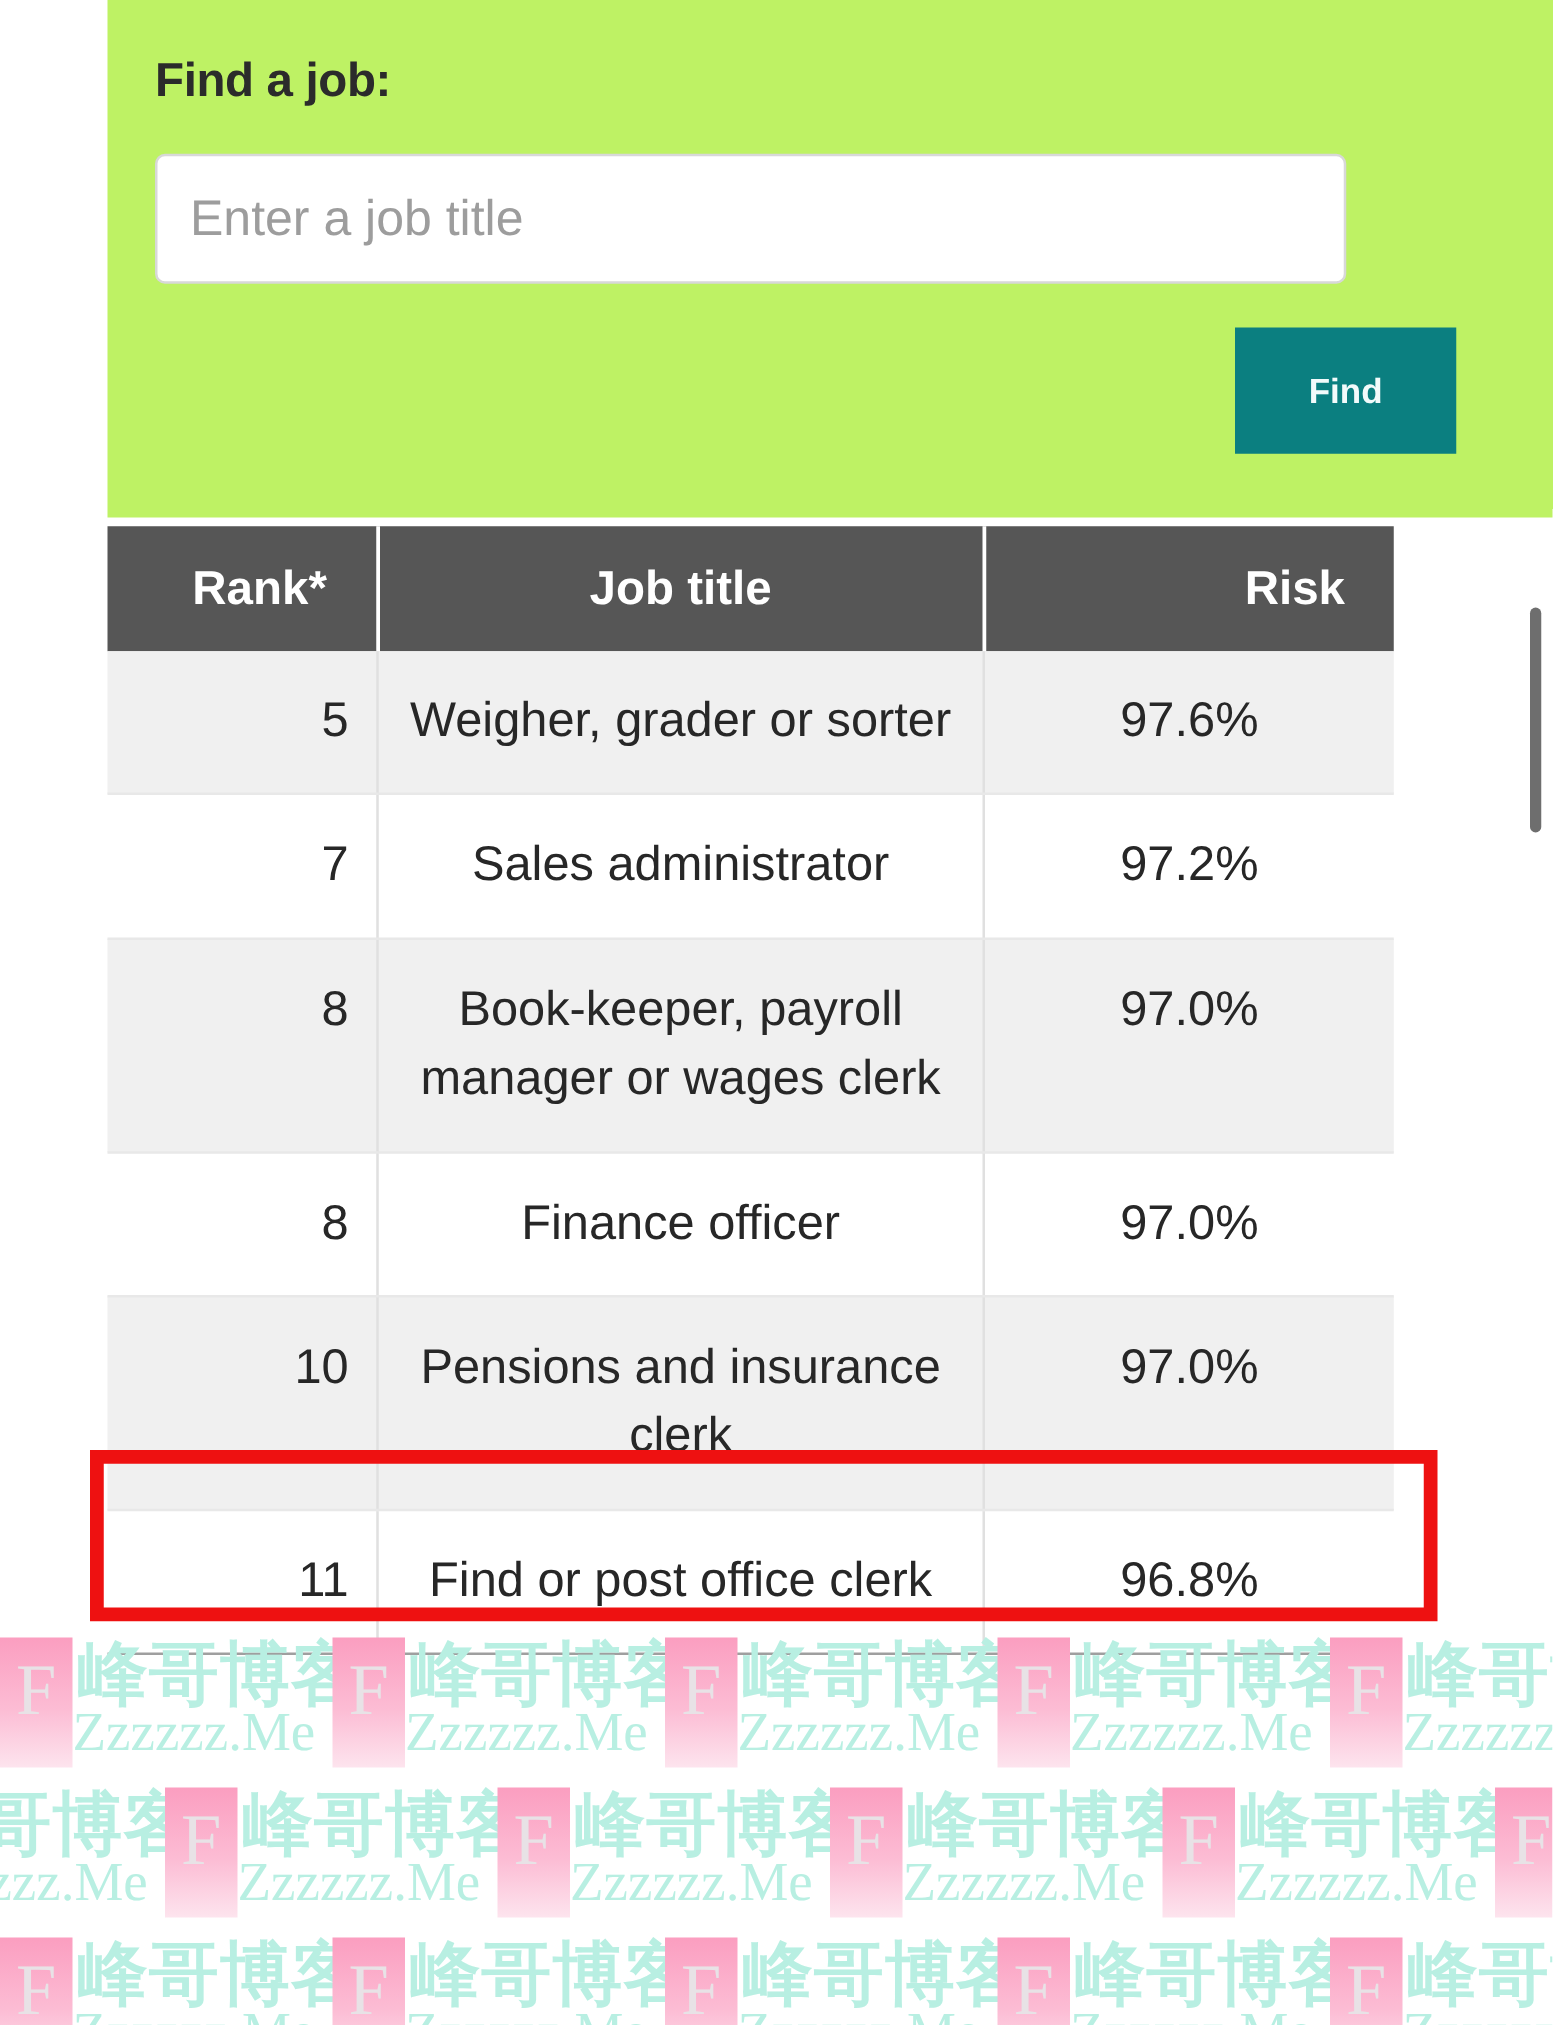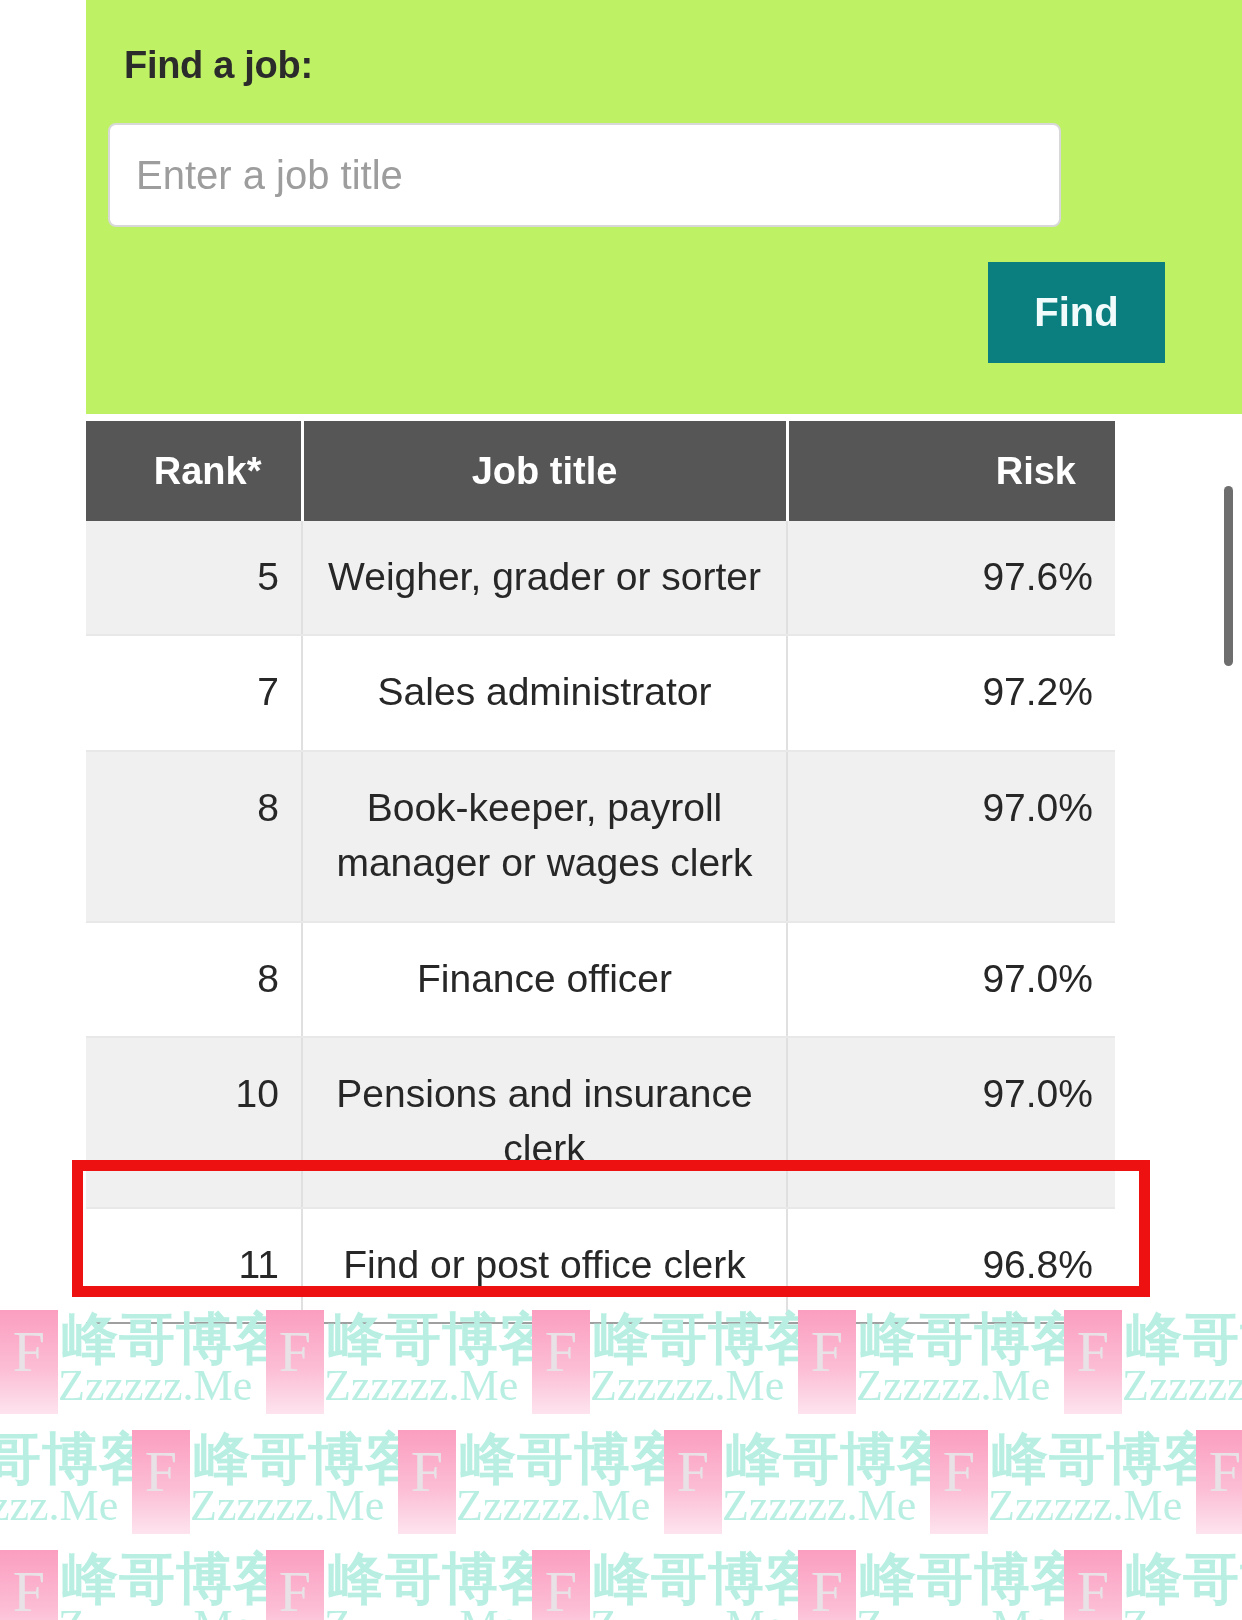--- a/index.html
+++ b/index.html
@@ -30,21 +30,21 @@
     position: absolute;
     left: 38px;
     top: 44px;
     font-size: 38px;
     font-weight: bold;
     color: #2b2b2b;
     letter-spacing: -0.3px;
   }
   #search-input {
     position: absolute;
-    left: 22px;
+    left: 38px;
     top: 123px;
     width: 953px;
     height: 104px;
     box-sizing: border-box;
     background: #ffffff;
     border: 2px solid #d8d8d8;
     border-radius: 8px;
     font-family: "Liberation Sans", sans-serif;
     font-size: 40px;
     color: #333333;
@@ -58,21 +58,21 @@
   #find-button {
     position: absolute;
     left: 902px;
     top: 262px;
     width: 177px;
     height: 101px;
     background: #0b7f80;
     border: none;
     color: #f2fbfb;
     font-family: "Liberation Sans", sans-serif;
-    font-size: 40px;
+    font-size: 28px;
     font-weight: bold;
     cursor: pointer;
     padding: 0;
   }
 
   
   #jobs-table {
     position: absolute;
     left: 86px;
     top: 421px;
@@ -105,21 +105,21 @@
     color: #272727;
     padding: 28px 22px 30px 22px;
     border-right: 2px solid #e0e0e0;
     border-bottom: 2px solid #e8e8e8;
     vertical-align: top;
     line-height: 1.42;
     box-sizing: border-box;
   }
   #jobs-table tbody td.d-rank { text-align: right; }
   #jobs-table tbody td.d-title { text-align: center; }
-  #jobs-table tbody td.d-risk { text-align: right; border-right: none; }
+  #jobs-table tbody td.d-risk { text-align: center; border-right: none; }
 
   #jobs-table tbody tr.shaded td { background: #f0f0f0; }
   #jobs-table tbody tr.plain td  { background: #ffffff; }
   #jobs-table tbody tr:last-child td { border-bottom: 2px solid #9f9f9f; }
 
   
   #highlight-box {
     position: absolute;
     left: 72px;
     top: 1160px;

